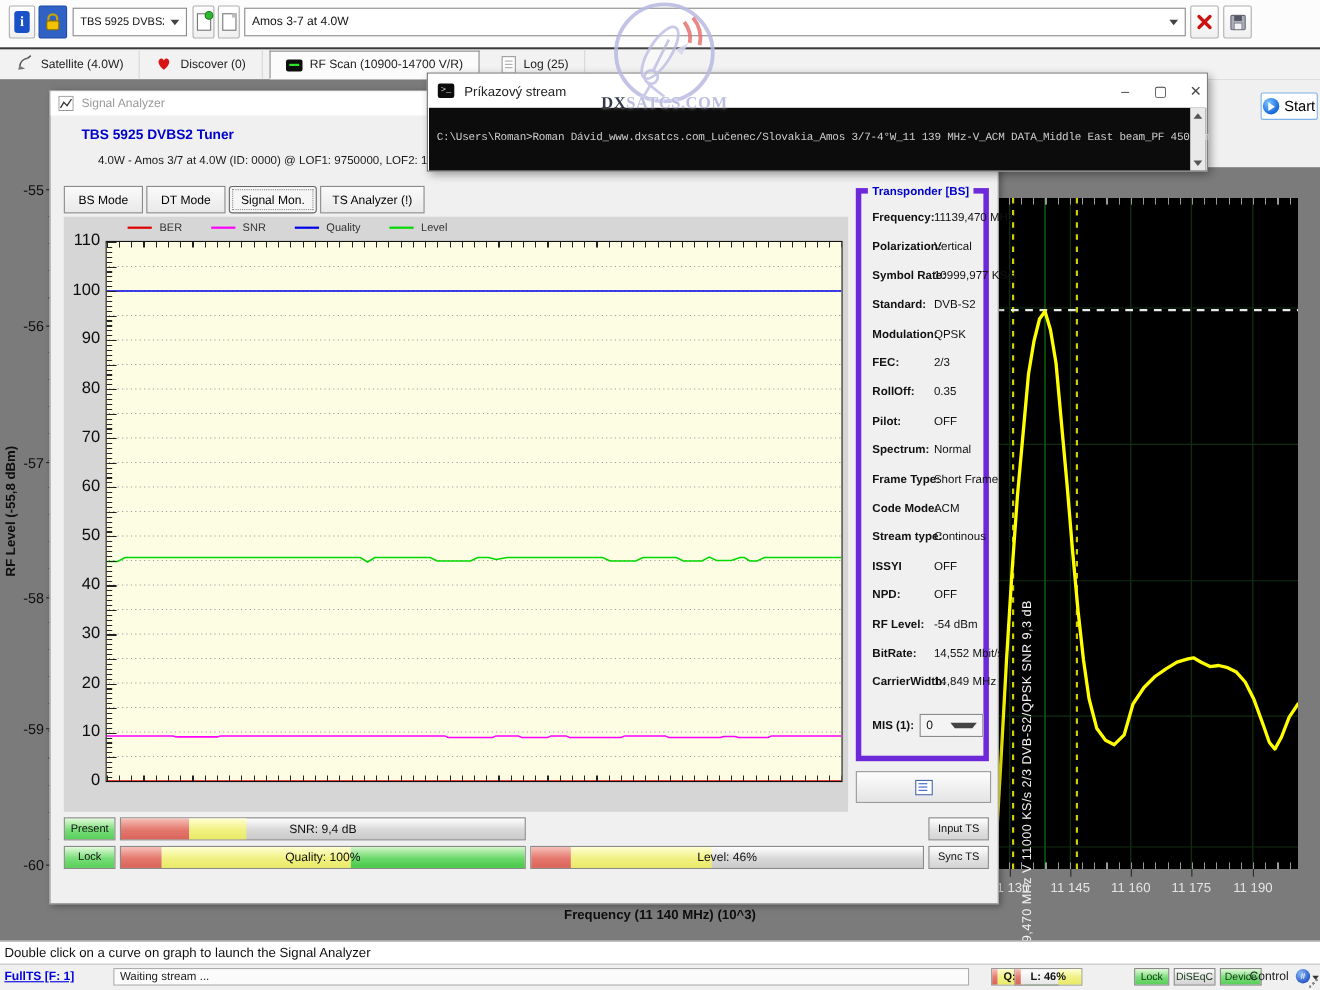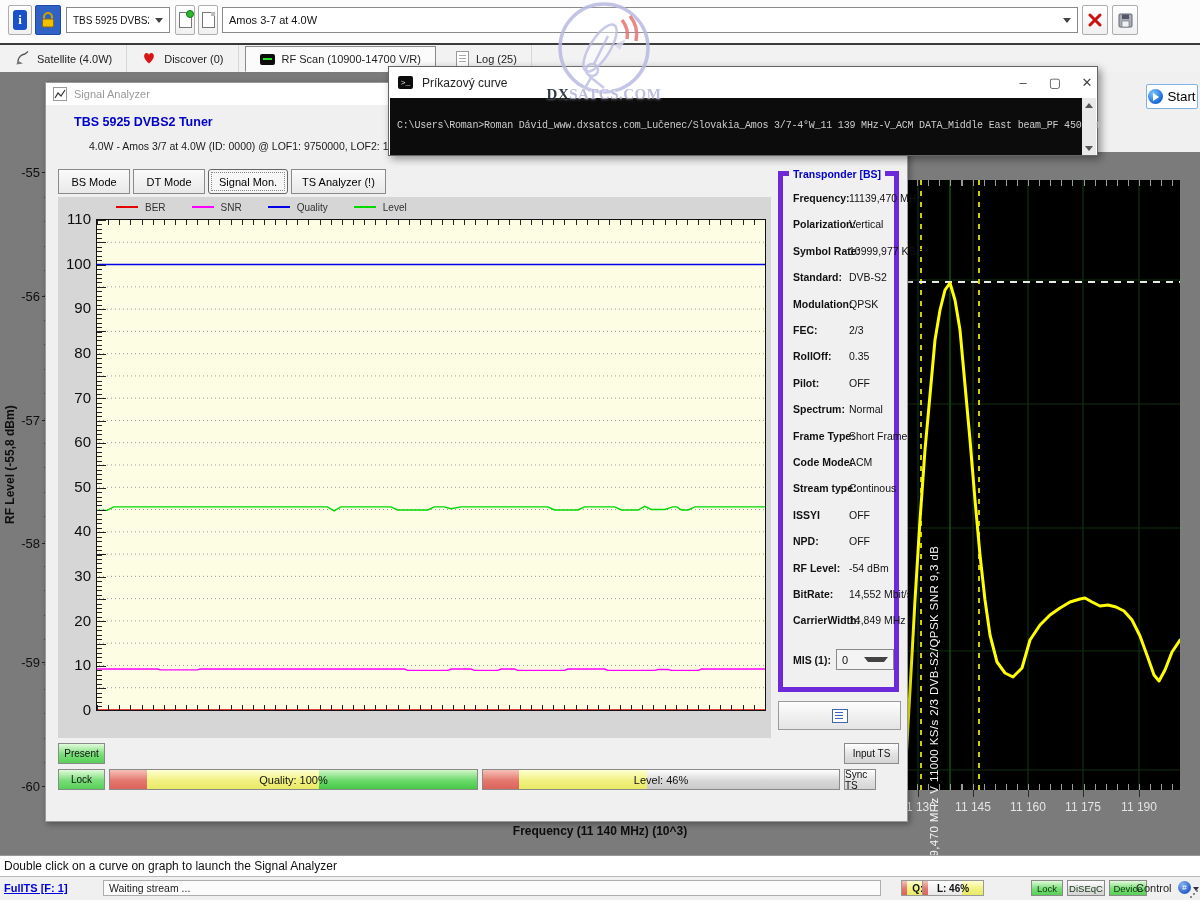--- a/index.html
+++ b/index.html
@@ -446,47 +446,52 @@
       <span class="list-ico">
           <i style="top:2px"></i>
           <i style="top:5px"></i>
           <i style="top:8px"></i>
         </span>
     </div>
 
     <div class="sbtn green" style="left:12px;top:660px;width:47px;">
       <span>Present</span>
     </div>
+    <div class="bar" style="left:63px;top:660px;width:369px;">
+      <div class="seg red" style="width:17%"></div>
+      <div class="seg yellow" style="width:14%"></div>
+      <div class="cap">SNR: 9,4 dB</div>
+    </div>
     <div class="sbtn silver" style="left:798px;top:660px;width:55px;">
       <span>Input TS</span>
     </div>
     <div class="sbtn green" style="left:12px;top:686px;width:47px;">
       <span>Lock</span>
     </div>
     <div class="bar" style="left:63px;top:686px;width:369px;">
       <div class="seg red" style="width:10%"></div>
       <div class="seg yellow" style="width:47%"></div>
       <div class="seg green" style="width:43%"></div>
       <div class="cap">Quality: 100%</div>
     </div>
     <div class="bar" style="left:436px;top:686px;width:358px;">
       <div class="seg red" style="width:10%"></div>
       <div class="seg yellow" style="width:36%"></div>
       <div class="cap">Level: 46%</div>
     </div>
-    <div class="sbtn silver" style="left:798px;top:686px;width:32px;">
+    <div class="sbtn silver" style="left:798px;top:686px;width:55px;">
       <span>Sync TS</span>
     </div>
 
   </div>
 
   <div id="cmd">
     <div class="cmd-title">
       <span class="cmd-ico">&gt;_</span>
-      <span class="txt">Príkazový curve</span>
+      <span class="txt">Príkazový stream</span>
       <span class="cmd-btn" style="left:620px;">–</span>
       <span class="cmd-btn" style="left:652px;">▢</span>
       <span class="cmd-btn" style="left:684px;">✕</span>
     </div>
     <div class="cmd-body">
       <div class="cmd-text">C:\Users\Roman&gt;Roman Dávid_www.dxsatcs.com_Lučenec/Slovakia_Amos 3/7-4°W_11 139 MHz-V_ACM DATA_Middle East beam_PF 450 cm</div>
       <div class="cmd-scroll">
         <span class="up" style="top:0;">
             <span class="tri-up"></span>
           </span>

